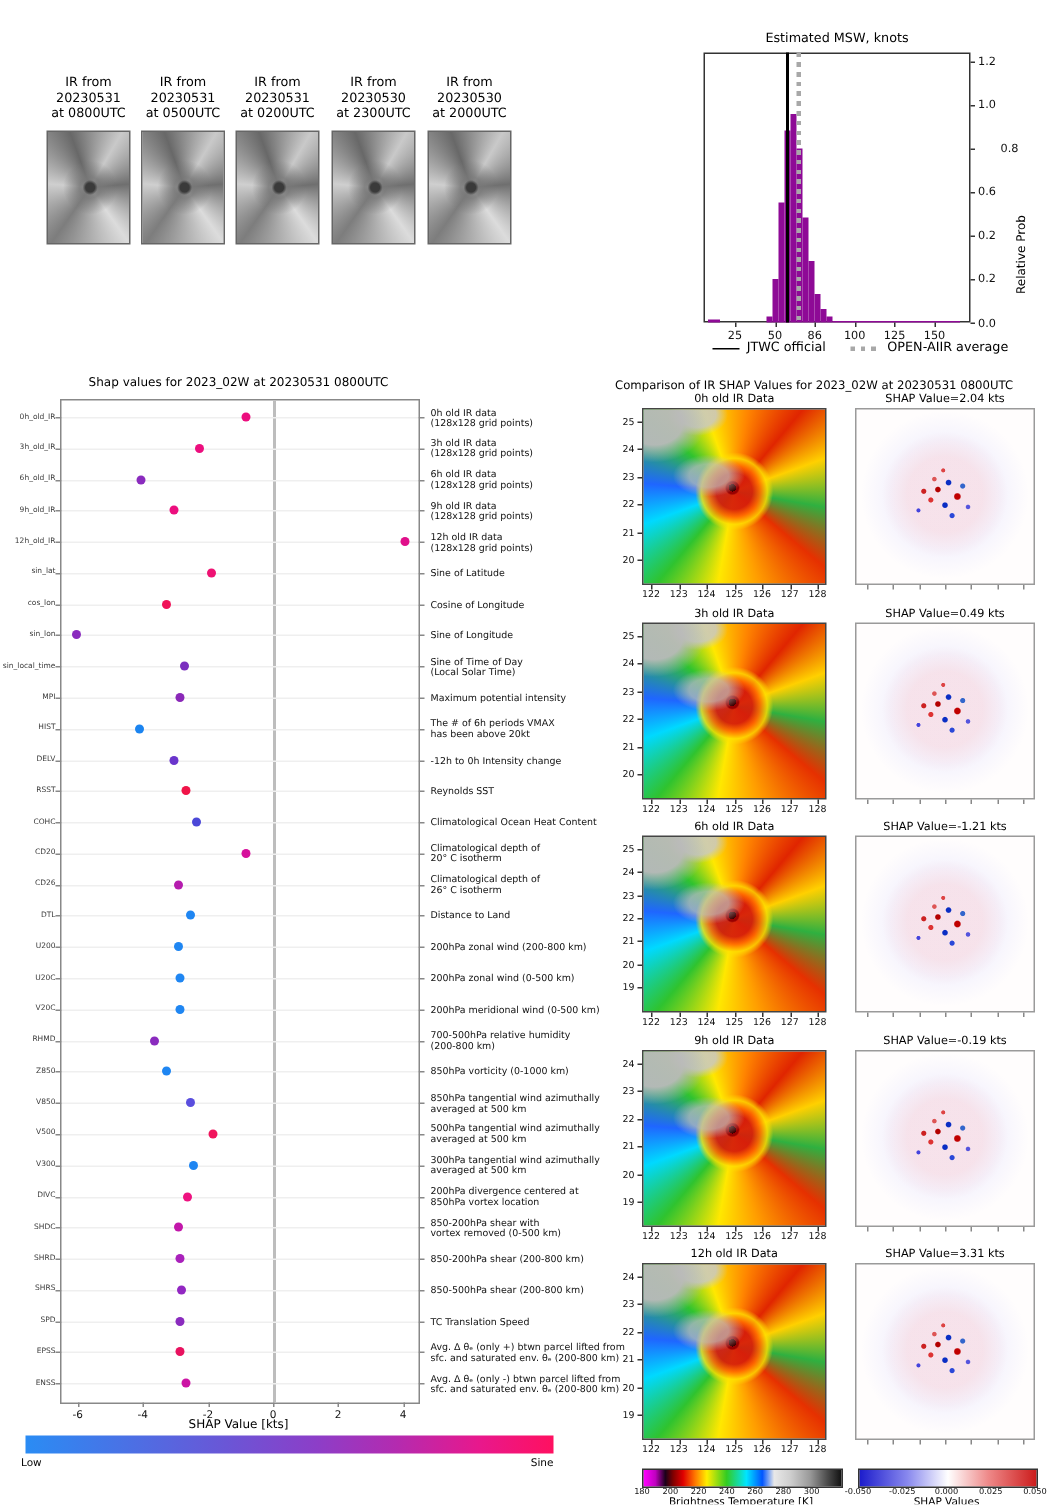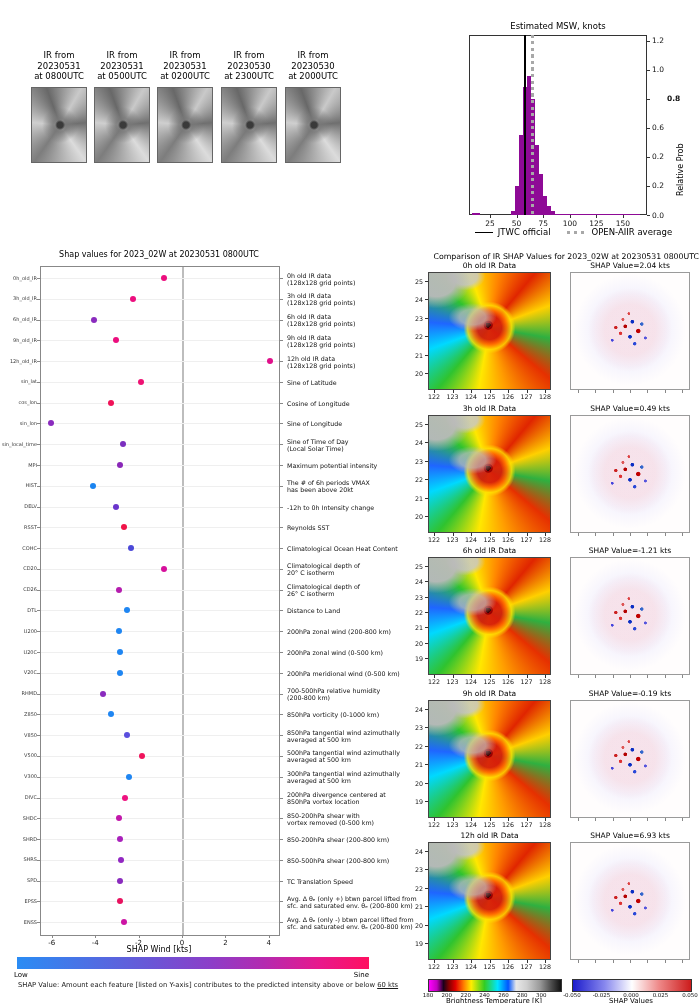--- a/index.html
+++ b/index.html
@@ -33,21 +33,21 @@
   .dot-title{position:absolute;left:40px;top:250px;width:238px;text-align:center;font-size:8px;}
   .dot-box{position:absolute;left:40px;top:266px;width:238px;height:668px;border:1px solid #888;box-sizing:content-box;background:#fff;}
   .grid-h{position:absolute;left:0;width:238px;height:1px;background:#efefef;}
   .zero-line{position:absolute;top:0;width:1.5px;height:668px;background:#bdbdbd;}
   .shap-dot{position:absolute;width:6px;height:6px;border-radius:50%;}
   .abbr{position:absolute;left:-46px;width:42px;text-align:right;font-size:5px;color:#3a3a3a;white-space:nowrap;}
   .desc{position:absolute;left:246px;font-size:6.3px;line-height:7px;color:#111;white-space:nowrap;}
   .dot-xtick{position:absolute;font-size:7px;color:#111;}
   .dot-xlabel{position:absolute;left:40px;top:945px;width:238px;text-align:center;font-size:8px;}
   
-  .comp-title{position:absolute;left:410px;top:252px;width:289px;text-align:right;font-size:7.8px;}
+  .comp-title{position:absolute;left:410px;top:252px;width:289px;text-align:left;font-size:7.8px;}
   .panel-title{position:absolute;text-align:center;font-size:7.5px;white-space:nowrap;}
   .irviz{position:absolute;width:123px;height:118px;border:1px solid #444;box-sizing:border-box;overflow:hidden;
     background:
       radial-gradient(circle 5px at 49% 45%, #3d0000 0 2.5px, #990000 2.5px 4px, rgba(0,0,0,0) 5px),
       radial-gradient(circle 26px at 50% 47%, rgba(214,30,10,.95) 0 12px, rgba(255,102,0,.9) 17px, rgba(255,224,0,.8) 22px, rgba(0,0,0,0) 26px),
       conic-gradient(from 130deg at 50% 47%, #e63000, #ff9d00 35deg, #ffe800 60deg, #2fc32f 90deg,
         #00d9ff 120deg, #1f66ff 145deg, #2fc32f 180deg, #ffe800 210deg, #ff8400 240deg,
         #e02500 270deg, #ffd000 300deg, #2fb040 330deg, #e63000 360deg);}
   .irviz::before{content:"";position:absolute;inset:0;background:
       radial-gradient(ellipse 34px 26px at 6% 8%, rgba(186,186,186,.95) 0 55%, rgba(0,0,0,0) 100%),
@@ -138,37 +138,37 @@
       <div class="hbar" style="left: 546.924px; top: 206.29px; width: 4.0432px; height: 8.70968px; background: rgb(142, 10, 150);"></div>
       <div class="hbar" style="left: 550.967px; top: 211.371px; width: 4.0432px; height: 3.62903px; background: rgb(142, 10, 150);"></div>
       <div class="hbar" style="left: 554.904px; top: 213.839px; width: 85.12px; height: 1.16129px; background: rgb(142, 10, 150);"></div>
       <div class="vline-solid" style="left: 524.048px; top: 35px; height: 180px;"></div>
       <div class="vline-dotted" style="left: 530.964px; top: 35px; height: 180px;"></div>
       <div class="tick-mark" style="left: 490px; top: 215px; width: 1px; height: 3px;"></div>
       <div class="tick-label" style="left: 480px; top: 219px; width: 20px; text-align: center;">25</div>
       <div class="tick-mark" style="left: 516.6px; top: 215px; width: 1px; height: 3px;"></div>
       <div class="tick-label" style="left: 506.6px; top: 219px; width: 20px; text-align: center;">50</div>
       <div class="tick-mark" style="left: 543.2px; top: 215px; width: 1px; height: 3px;"></div>
-      <div class="tick-label" style="left: 533.2px; top: 219px; width: 20px; text-align: center;">75</div>
+      <div class="tick-label" style="left: 533.2px; top: 219px; width: 20px; text-align: center;">86</div>
       <div class="tick-mark" style="left: 569.8px; top: 215px; width: 1px; height: 3px;"></div>
       <div class="tick-label" style="left: 559.8px; top: 219px; width: 20px; text-align: center;">100</div>
       <div class="tick-mark" style="left: 596.4px; top: 215px; width: 1px; height: 3px;"></div>
       <div class="tick-label" style="left: 586.4px; top: 219px; width: 20px; text-align: center;">125</div>
       <div class="tick-mark" style="left: 623px; top: 215px; width: 1px; height: 3px;"></div>
       <div class="tick-label" style="left: 613px; top: 219px; width: 20px; text-align: center;">150</div>
       <div class="tick-mark" style="left: 647px; top: 215px; width: 3px; height: 1px;"></div>
       <div class="tick-label" style="left: 652px; top: 210.5px;">0.0</div>
       <div class="tick-mark" style="left: 647px; top: 185.968px; width: 3px; height: 1px;"></div>
       <div class="tick-label" style="left: 652px; top: 181.468px;">0.2</div>
       <div class="tick-mark" style="left: 647px; top: 156.935px; width: 3px; height: 1px;"></div>
       <div class="tick-label" style="left: 652px; top: 152.435px;">0.2</div>
       <div class="tick-mark" style="left: 647px; top: 127.903px; width: 3px; height: 1px;"></div>
       <div class="tick-label" style="left: 652px; top: 123.403px;">0.6</div>
       <div class="tick-mark" style="left: 647px; top: 98.871px; width: 3px; height: 1px;"></div>
-      <div class="tick-label" style="left: 667px; top: 94.371px; font-weight: bold;">0.8</div>
+      <div class="tick-label" style="left: 667px; top: 94.371px;">0.8</div>
       <div class="tick-mark" style="left: 647px; top: 69.8387px; width: 3px; height: 1px;"></div>
       <div class="tick-label" style="left: 652px; top: 65.3387px;">1.0</div>
       <div class="tick-mark" style="left: 647px; top: 40.8065px; width: 3px; height: 1px;"></div>
       <div class="tick-label" style="left: 652px; top: 36.3065px;">1.2</div>
     </div>
   <div class="hist-ylabel">Relative Prob</div>
   <div class="hist-legend">
     <span class="leg-line"></span>
     <span>JTWC official</span>
     <span style="width:6px"></span>
@@ -458,21 +458,21 @@
       <div class="dot-xtick" style="left: 44.2px; top: 672px; width: 20px; text-align: center;">-4</div>
       <div class="tick-mark" style="left: 97.6px; top: 668px; width: 1px; height: 3px; background: rgb(136, 136, 136);"></div>
       <div class="dot-xtick" style="left: 87.6px; top: 672px; width: 20px; text-align: center;">-2</div>
       <div class="tick-mark" style="left: 141px; top: 668px; width: 1px; height: 3px; background: rgb(136, 136, 136);"></div>
       <div class="dot-xtick" style="left: 131px; top: 672px; width: 20px; text-align: center;">0</div>
       <div class="tick-mark" style="left: 184.4px; top: 668px; width: 1px; height: 3px; background: rgb(136, 136, 136);"></div>
       <div class="dot-xtick" style="left: 174.4px; top: 672px; width: 20px; text-align: center;">2</div>
       <div class="tick-mark" style="left: 227.8px; top: 668px; width: 1px; height: 3px; background: rgb(136, 136, 136);"></div>
       <div class="dot-xtick" style="left: 217.8px; top: 672px; width: 20px; text-align: center;">4</div>
     </div>
-  <div class="dot-xlabel">SHAP Wind [kts]</div>
+  <div class="dot-xlabel">SHAP Value [kts]</div>
 
   <div class="comp-title">Comparison of IR SHAP Values for 2023_02W at 20230531 0800UTC</div>
   <div class="layer" id="comp-layer">
       <div class="panel-title" style="left: 428px; top: 261px; width: 123px;">0h old IR Data</div>
       <div class="panel-title" style="left: 570px; top: 261px; width: 120px;">SHAP Value=2.04 kts</div>
       <div class="irviz" style="left: 428px; top: 272px;"></div>
       <div class="shapviz" style="left: 570px; top: 272px;"></div>
       <div class="tick-mark" style="left: 425px; top: 281px; width: 3px; height: 1px;"></div>
       <div class="small-tick" style="left: 410px; top: 278px; width: 13px; text-align: right;">25</div>
       <div class="tick-mark" style="left: 425px; top: 299.4px; width: 3px; height: 1px;"></div>
@@ -613,21 +613,21 @@
       <div class="tick-mark" style="left: 508px; top: 818px; width: 1px; height: 3px;"></div>
       <div class="small-tick" style="left: 499px; top: 821px; width: 18px; text-align: center;">126</div>
       <div class="tick-mark" style="left: 647.2px; top: 818px; width: 1px; height: 3px; background: rgb(136, 136, 136);"></div>
       <div class="tick-mark" style="left: 526.5px; top: 818px; width: 1px; height: 3px;"></div>
       <div class="small-tick" style="left: 517.5px; top: 821px; width: 18px; text-align: center;">127</div>
       <div class="tick-mark" style="left: 664.5px; top: 818px; width: 1px; height: 3px; background: rgb(136, 136, 136);"></div>
       <div class="tick-mark" style="left: 545px; top: 818px; width: 1px; height: 3px;"></div>
       <div class="small-tick" style="left: 536px; top: 821px; width: 18px; text-align: center;">128</div>
       <div class="tick-mark" style="left: 681.8px; top: 818px; width: 1px; height: 3px; background: rgb(136, 136, 136);"></div>
       <div class="panel-title" style="left: 428px; top: 831px; width: 123px;">12h old IR Data</div>
-      <div class="panel-title" style="left: 570px; top: 831px; width: 120px;">SHAP Value=6.93 kts</div>
+      <div class="panel-title" style="left: 570px; top: 831px; width: 120px;">SHAP Value=3.31 kts</div>
       <div class="irviz" style="left: 428px; top: 842px;"></div>
       <div class="shapviz" style="left: 570px; top: 842px;"></div>
       <div class="tick-mark" style="left: 425px; top: 851px; width: 3px; height: 1px;"></div>
       <div class="small-tick" style="left: 410px; top: 848px; width: 13px; text-align: right;">24</div>
       <div class="tick-mark" style="left: 425px; top: 869.4px; width: 3px; height: 1px;"></div>
       <div class="small-tick" style="left: 410px; top: 866.4px; width: 13px; text-align: right;">23</div>
       <div class="tick-mark" style="left: 425px; top: 887.8px; width: 3px; height: 1px;"></div>
       <div class="small-tick" style="left: 410px; top: 884.8px; width: 13px; text-align: right;">22</div>
       <div class="tick-mark" style="left: 425px; top: 906.2px; width: 3px; height: 1px;"></div>
       <div class="small-tick" style="left: 410px; top: 903.2px; width: 13px; text-align: right;">21</div>
@@ -675,16 +675,13 @@
       <div class="small-tick" style="left: 495.429px; top: 992px; width: 16px; text-align: center; font-size: 5.5px;">260</div>
       <div class="small-tick" style="left: 514.286px; top: 992px; width: 16px; text-align: center; font-size: 5.5px;">280</div>
       <div class="small-tick" style="left: 533.143px; top: 992px; width: 16px; text-align: center; font-size: 5.5px;">300</div>
       <div class="small-tick" style="left: 559px; top: 992px; width: 26px; text-align: center; font-size: 5.5px;">-0.050</div>
       <div class="small-tick" style="left: 588.5px; top: 992px; width: 26px; text-align: center; font-size: 5.5px;">-0.025</div>
       <div class="small-tick" style="left: 618px; top: 992px; width: 26px; text-align: center; font-size: 5.5px;">0.000</div>
       <div class="small-tick" style="left: 647.5px; top: 992px; width: 26px; text-align: center; font-size: 5.5px;">0.025</div>
       <div class="small-tick" style="left: 677px; top: 992px; width: 26px; text-align: center; font-size: 5.5px;">0.050</div>
     </div>
 
-  <div class="footnote" style="top:981px">
-    <span>SHAP Value: Amount each feature [listed on Y-axis] contributes to the predicted intensity above or below </span><span class="u">60 kts</span>
-  </div>
 </div>
 
 </body></html>

